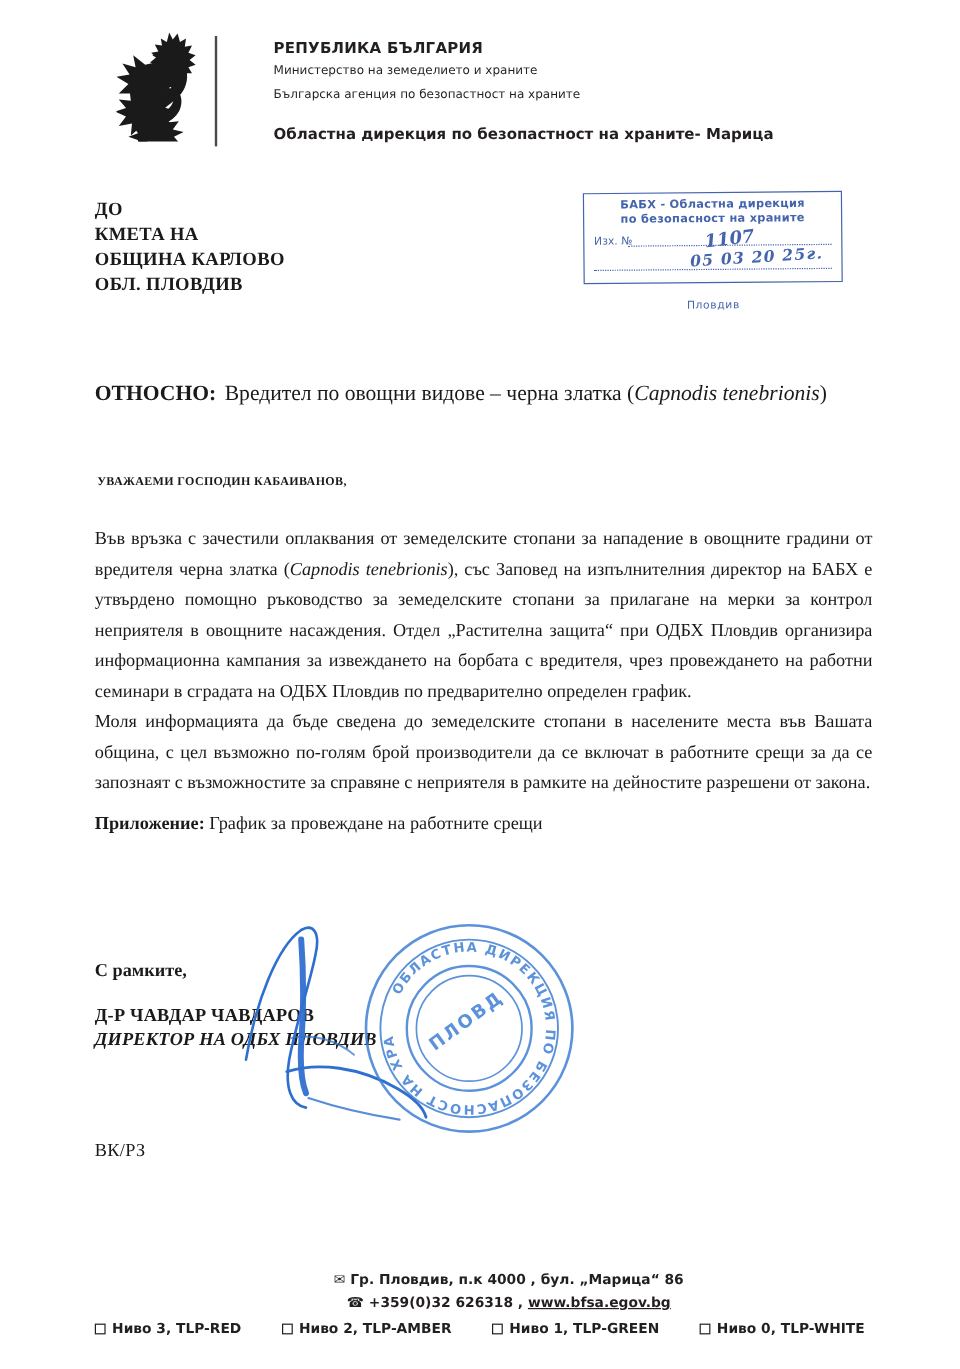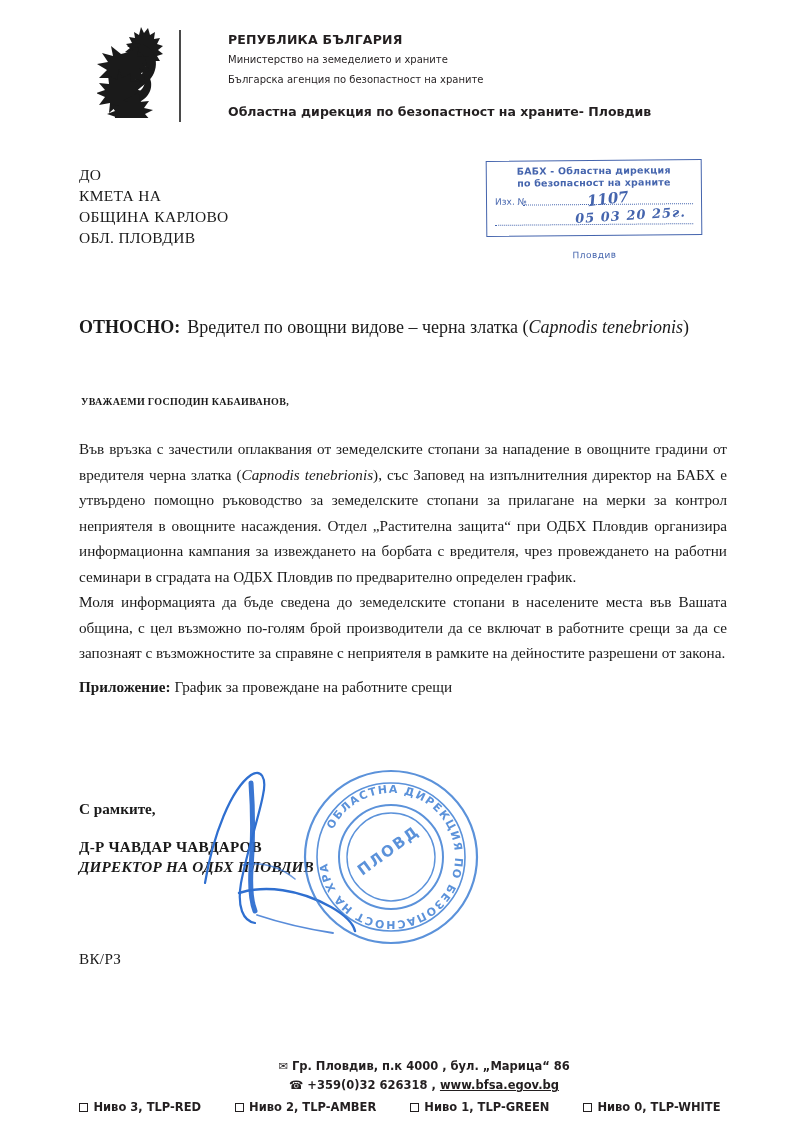--- a/index.html
+++ b/index.html
@@ -67,21 +67,21 @@
     line-height: 20px;
     margin-top: 12px;
   }
 
   
   .addressee {
     position: absolute;
     left: 79px;
     top: 164px;
     font-family: "Liberation Serif", serif;
-    font-weight: normal;
+    font-weight: bold;
     font-size: 15.5px;
     line-height: 21px;
     letter-spacing: .3px;
   }
 
   
   .reg-stamp {
     position: absolute;
     left: 486px;
     top: 160px;
@@ -312,21 +312,21 @@
         <path d="M44 44 c5 3 9 8 10 14 c1 7 -2 13 -7 17 c-5 4 -11 6 -16 9 c-4 3 -6 7 -5 12 l-8 -2 c-1 -7 2 -13 8 -17 c6 -4 13 -6 18 -11 c4 -4 5 -10 3 -15 c-1 -3 -3 -5 -5 -7 z"></path>
         <path d="M30 78 l-8 -4 l0 8 l-9 -2 l5 7 l-8 3 l9 3 l-5 7 l10 -2 l0 9 l7 -6 l5 7 l3 -8 l8 5 l-2 -9 l9 1 l-6 -7 l8 -4 l-9 -2 l5 -7 l-10 1 l1 -8 l-8 4 z"></path>
       </g>
     </svg>
   </div>
   <div class="header-rule"></div>
   <div class="header-text">
     <div class="l1">РЕПУБЛИКА БЪЛГАРИЯ</div>
     <div class="l2">Министерство на земеделието и храните</div>
     <div class="l3">Българска агенция по безопастност на храните</div>
-    <div class="l4">Областна дирекция по безопастност на храните- Пловдив</div>
+    <div class="l4">Областна дирекция по безопастност на храните- Марица</div>
   </div>
 </div>
 
 <div class="addressee">
   <div>ДО</div>
   <div>КМЕТА НА</div>
   <div>ОБЩИНА КАРЛОВО</div>
   <div>ОБЛ. ПЛОВДИВ</div>
 </div>
 

